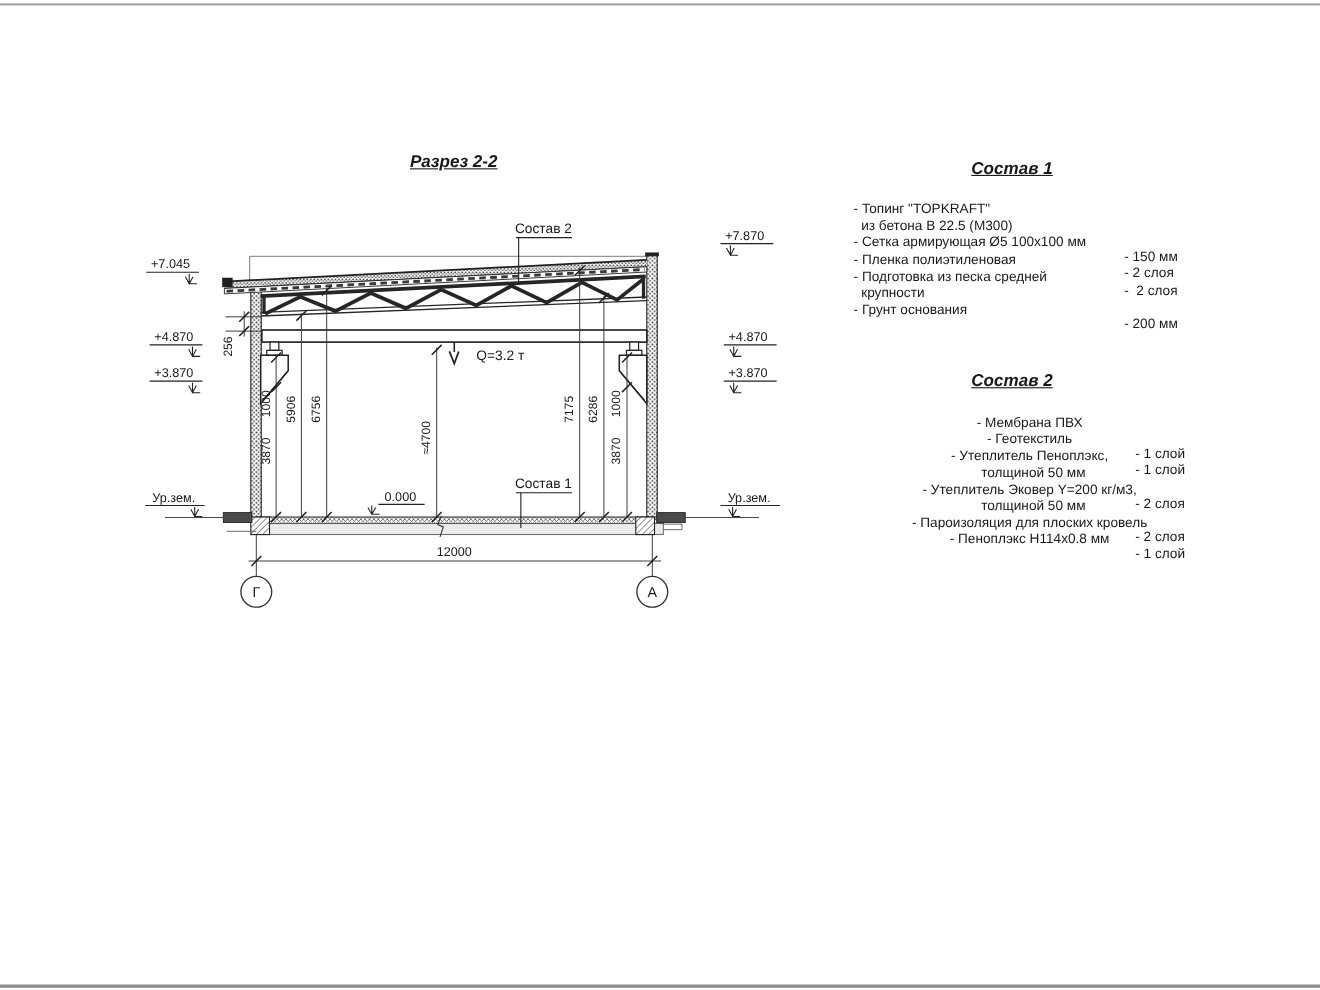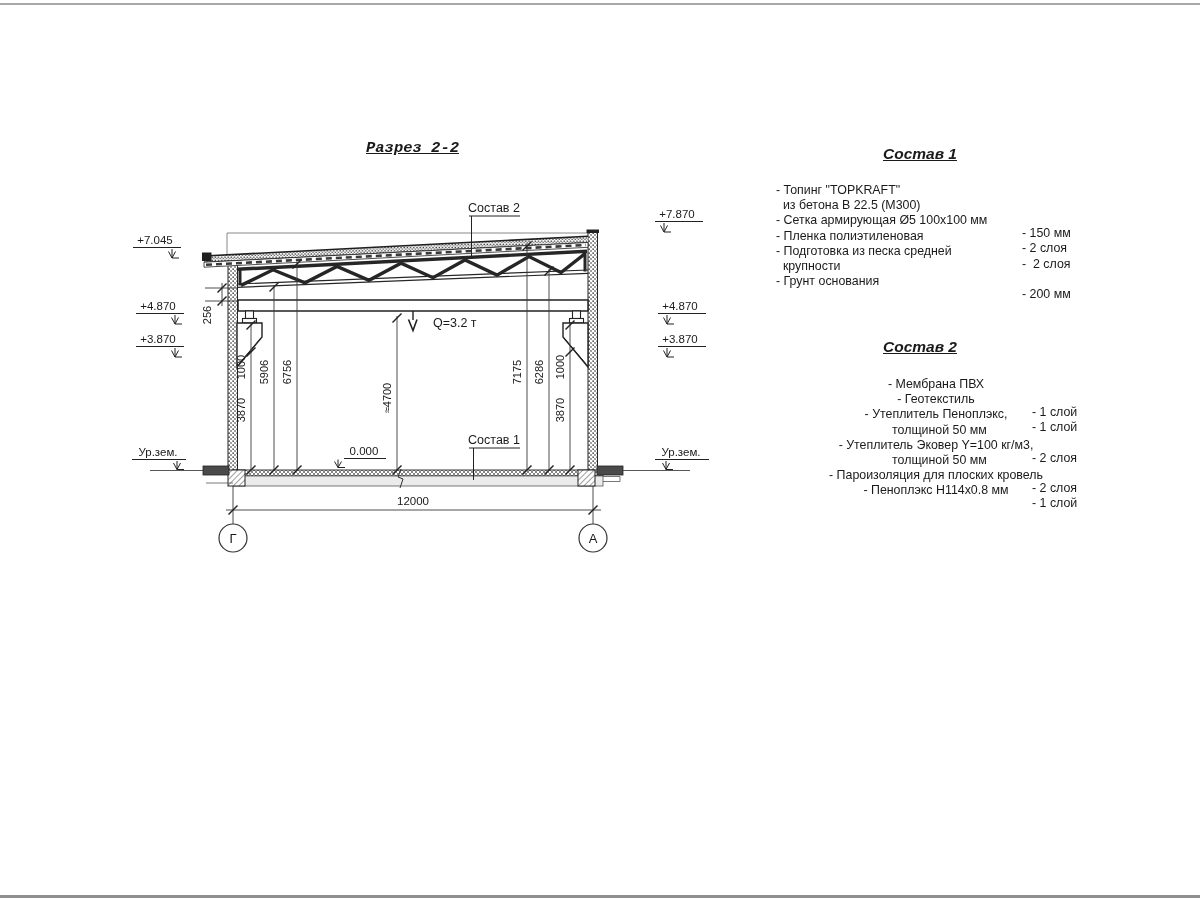--- a/index.html
+++ b/index.html
@@ -4,21 +4,21 @@
 <style>
   html,body{margin:0;padding:0;background:#ffffff;}
   #stage{position:relative;width:1200px;height:900px;background:#fff;overflow:hidden;
          font-family:"Liberation Sans",sans-serif;color:#1a1a1a;}
   .edge{position:absolute;left:0;width:1200px;background:#a8a8a8;}
   #edge-top{top:3px;height:2px;}
   #edge-bottom{top:895px;height:3px;background:#8f8f8f;}
   #drawing-svg{position:absolute;left:0;top:0;}
   .pagetitle{position:absolute;font-style:italic;font-weight:600;font-size:15.5px;
              text-decoration:underline;text-align:center;white-space:nowrap;}
-  #main-title{left:340px;top:139px;width:145px;font-family:Liberation Mono, monospace;}
+  #main-title{left:340px;top:139px;width:145px;}
   #spec1-heading{left:845px;top:145px;width:150px;}
   #spec2-heading{left:845px;top:338px;width:150px;}
   .speclist{position:absolute;width:320px;font-size:12.4px;line-height:15.2px;}
   #spec1-list{left:776px;top:183px;}
   #spec2-list{left:776px;top:377px;text-align:center;}
   .specrow{position:relative;white-space:pre;height:15.2px;}
   .specval{position:absolute;top:0;white-space:pre;margin-top:28px;}
   #spec1-list .specval{left:246px;}
   #spec2-list .specval{left:256px;}
   svg text{font-family:"Liberation Sans",sans-serif;fill:#1a1a1a;}
@@ -242,18 +242,18 @@
     <div class="specrow"><span>  крупности</span><span class="specval">- 200 мм</span></div>
     <div class="specrow"><span>- Грунт основания</span><span class="specval"></span></div>
   </div>
 
   <div id="spec2-heading" class="pagetitle">Состав 2</div>
   <div id="spec2-list" class="speclist">
     <div class="specrow"><span>- Мембрана ПВХ</span><span class="specval">- 1 слой</span></div>
     <div class="specrow"><span>- Геотекстиль</span><span class="specval">- 1 слой</span></div>
     <div class="specrow"><span>- Утеплитель Пеноплэкс,</span><span class="specval"></span></div>
     <div class="specrow"><span>  толщиной 50 мм</span><span class="specval">- 2 слоя</span></div>
-    <div class="specrow"><span>- Утеплитель Эковер Y=100 кг/м3,</span><span class="specval"></span></div>
+    <div class="specrow"><span>- Утеплитель Эковер Y=200 кг/м3,</span><span class="specval"></span></div>
     <div class="specrow"><span>  толщиной 50 мм</span><span class="specval">- 2 слоя</span></div>
     <div class="specrow"><span>- Пароизоляция для плоских кровель</span><span class="specval">- 1 слой</span></div>
     <div class="specrow"><span>- Пеноплэкс Н114x0.8 мм</span><span class="specval"></span></div>
   </div>
 </div>
 
 </body></html>

